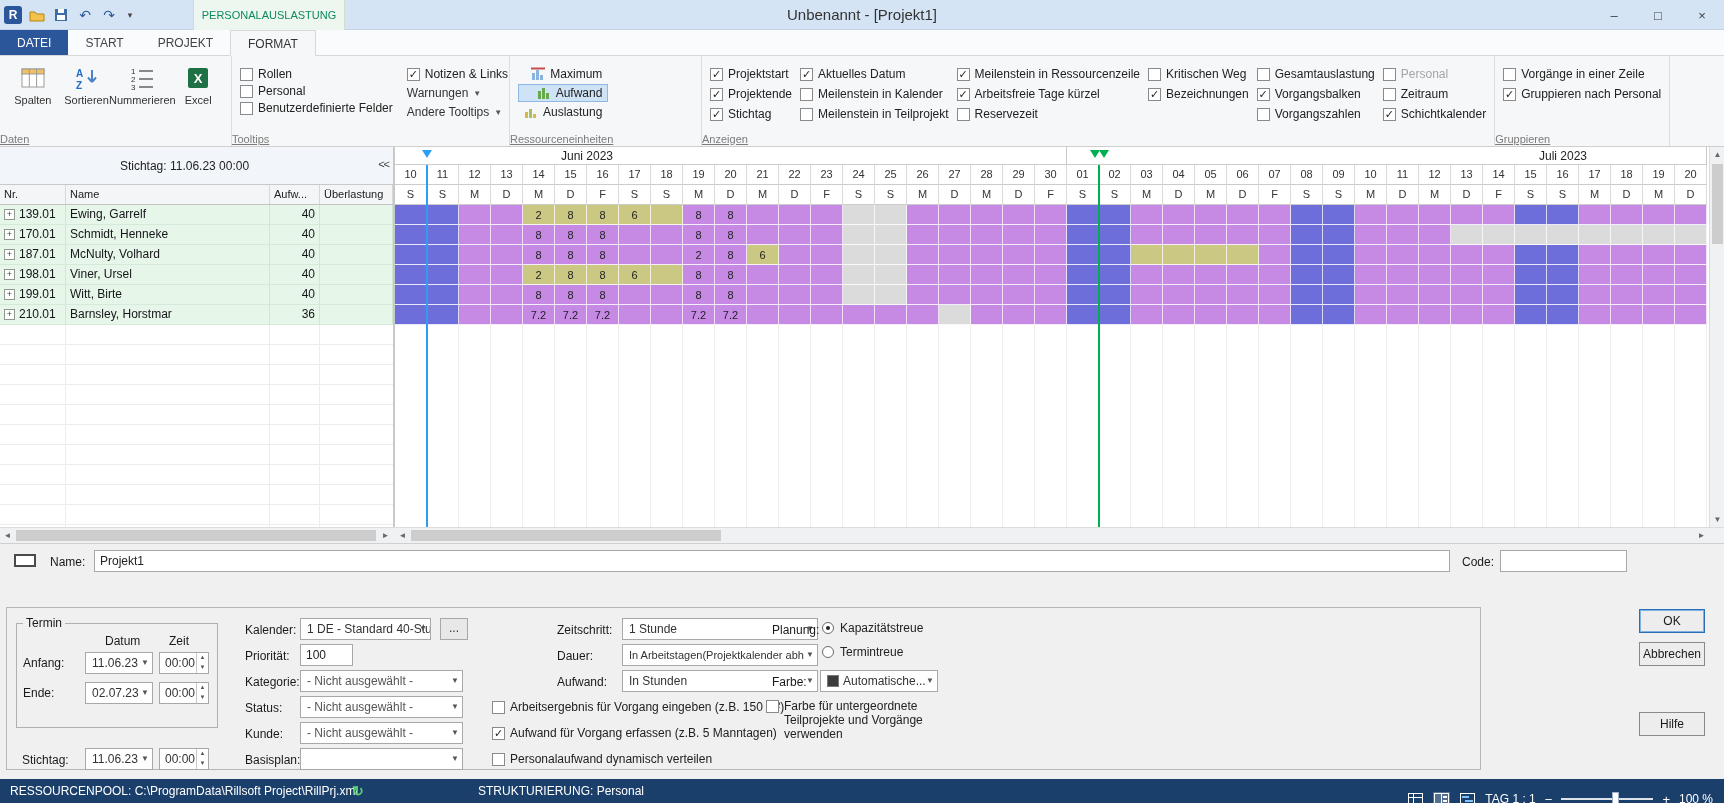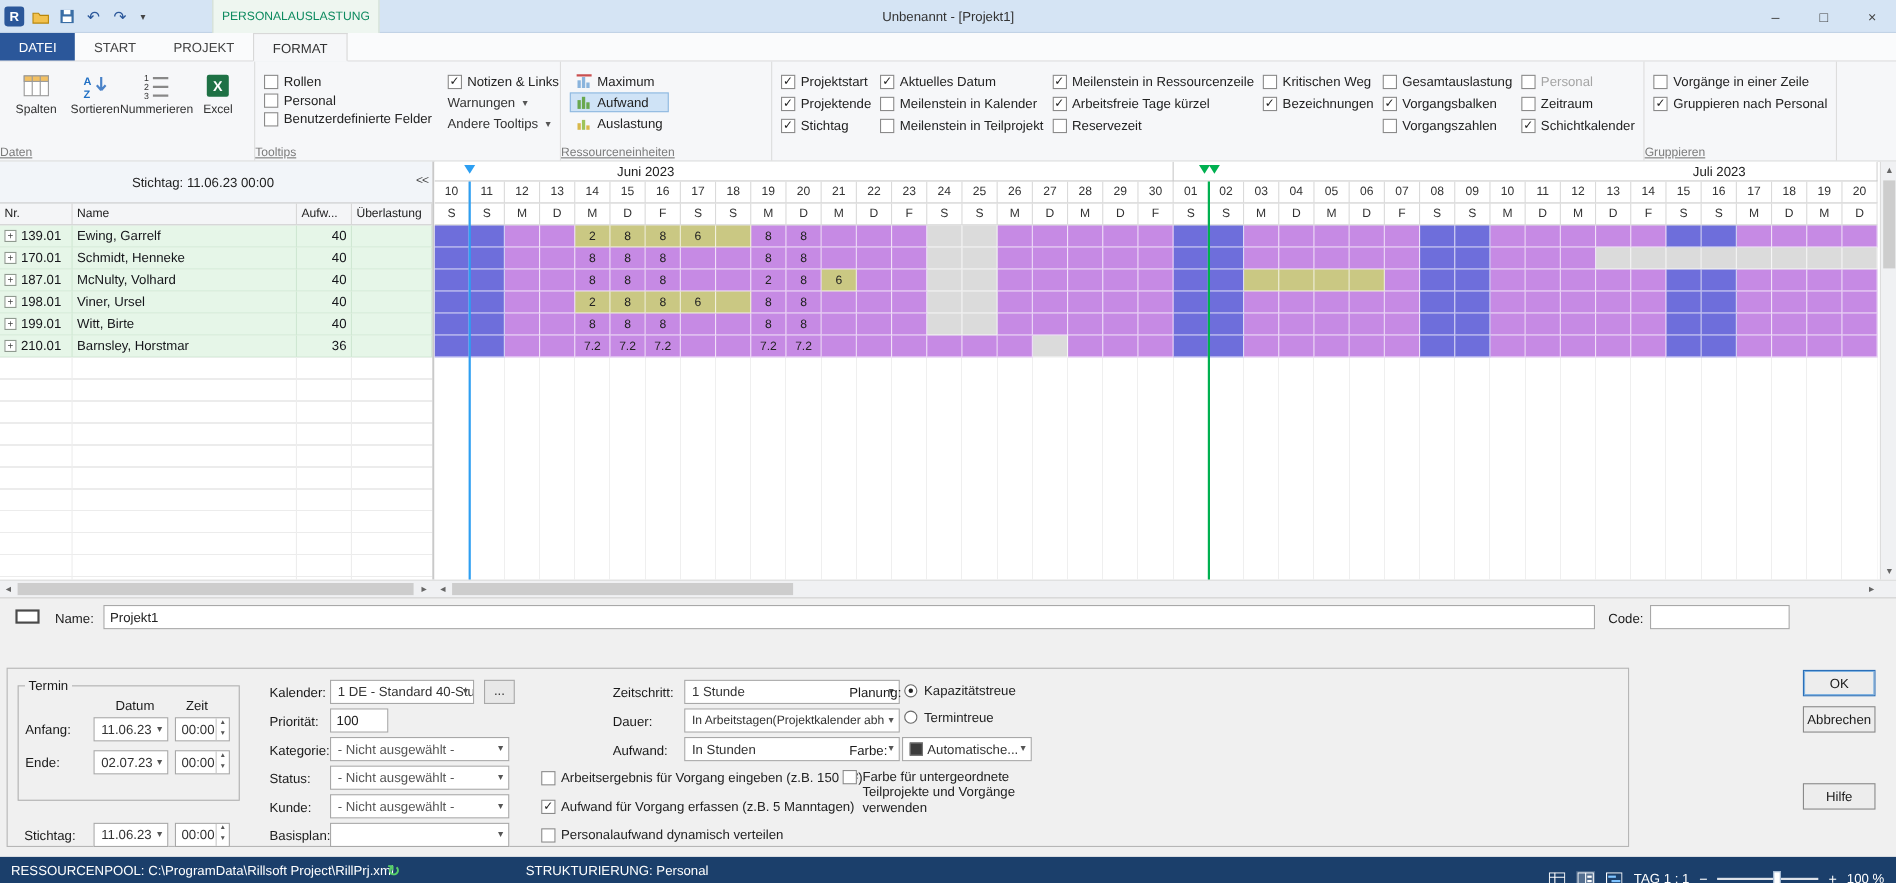--- a/index.html
+++ b/index.html
@@ -13,21 +13,21 @@
   .qat { position:absolute; left:4px; top:0; height:30px; display:flex; align-items:center; gap:6px; }
   .app-logo { width:18px; height:18px; background:#2b579a; color:#fff; font-weight:bold;
               font-size:12px; text-align:center; line-height:18px; border-radius:3px; }
   .qat-btn { width:18px; height:18px; display:flex; align-items:center; justify-content:center;
              color:#2b579a; font-size:14px; }
   .qat-btn.small { font-size:9px; color:#444; width:12px; }
   .ctx-tab { position:absolute; left:193px; top:0; width:152px; height:30px;
              background:#eef6f0; border-left:1px solid #cfdcd2; border-right:1px solid #cfdcd2;
              color:#0d8a5f; font-size:11px; text-align:center; line-height:30px; }
   .win-title { position:absolute; left:50%; top:0; transform:translateX(-50%); line-height:30px;
-               color:#333; font-size:12px; }
+               color:#333; font-size:15px; }
   .win-controls { position:absolute; right:0; top:0; height:30px; display:flex; }
   .win-controls span { width:44px; height:30px; display:flex; align-items:center; justify-content:center;
                        color:#444; font-size:13px; }
 
   
   .tabrow { position:absolute; left:0; top:30px; width:1724px; height:26px; background:#fafbfc;
             border-bottom:1px solid #d8d8d8; display:flex; }
   .tab { padding:0 17px; line-height:26px; color:#444; font-size:12px; }
   .tab.datei { background:#2b579a; color:#fff; }
   .tab.active { background:#f6f7f9; border:1px solid #d8d8d8; border-bottom:1px solid #f6f7f9;
@@ -42,21 +42,21 @@
   .bigbtn { width:54px; display:flex; flex-direction:column; align-items:center; gap:3px; padding-top:5px; }
   .bigbtn .lbl { font-size:11px; color:#333; }
   .chk { display:flex; align-items:center; gap:5px; margin:3px 0; white-space:nowrap; }
   .chk .box { width:13px; height:13px; border:1px solid #8a8a8a; background:#fff; font-size:11px;
               line-height:11px; text-align:center; color:#222; flex:none; }
   .chk.disabled .chklabel { color:#a5a5a5; }
   .tt-cols { display:flex; gap:14px; padding-top:4px; }
   .ddbtn { display:flex; align-items:center; gap:5px; margin:5px 0; color:#333; }
   .ddbtn .arrow { font-size:8px; color:#555; }
   .eh-wrap { display:flex; gap:10px; padding-top:4px; }
-  .einheit { display:flex; align-items:center; gap:5px; padding:1px 5px; margin:1px 0; border:1px solid transparent; }
+  .einheit { display:flex; align-items:center; gap:5px; padding:1px 5px; margin:1px 0; border:1px solid transparent;justify-content:flex-end; }
   .einheit.active { background:#cfe3f6; border:1px solid #8fb9e0; }
   .az-cols { display:flex; gap:8px; padding-top:4px; }
   .az-col { display:flex; flex-direction:column; }
 
   
   .workspace { position:absolute; left:0; top:147px; width:1724px; height:380px; background:#fff; }
   .left-table { position:absolute; left:0; top:0; width:393px; height:380px; }
   .splitter { position:absolute; left:393px; top:0; width:2px; height:380px; background:#c9c9c9; }
   .lt-header { height:38px; background:#f2f5f9; border-bottom:1px solid #c9c9c9; position:relative; }
   .lt-date { position:absolute; left:0; right:24px; text-align:center; line-height:38px; color:#222; }
@@ -383,20 +383,21 @@
           <div class="chk">
             <span class="box"></span>
             <span class="chklabel">Zeitraum</span>
           </div>
           <div class="chk">
             <span class="box on">✓</span>
             <span class="chklabel">Schichtkalender</span>
           </div>
         </div>
       </div>
+    <div class="rgroup-label">Anzeigen</div>
   </div>
 
   <div class="rgroup">
     <div class="az-col" id="gruppieren-col" style="padding-top:4px">
         <div class="chk">
           <span class="box"></span>
           <span class="chklabel">Vorgänge in einer Zeile</span>
         </div>
         <div class="chk">
           <span class="box on">✓</span>

